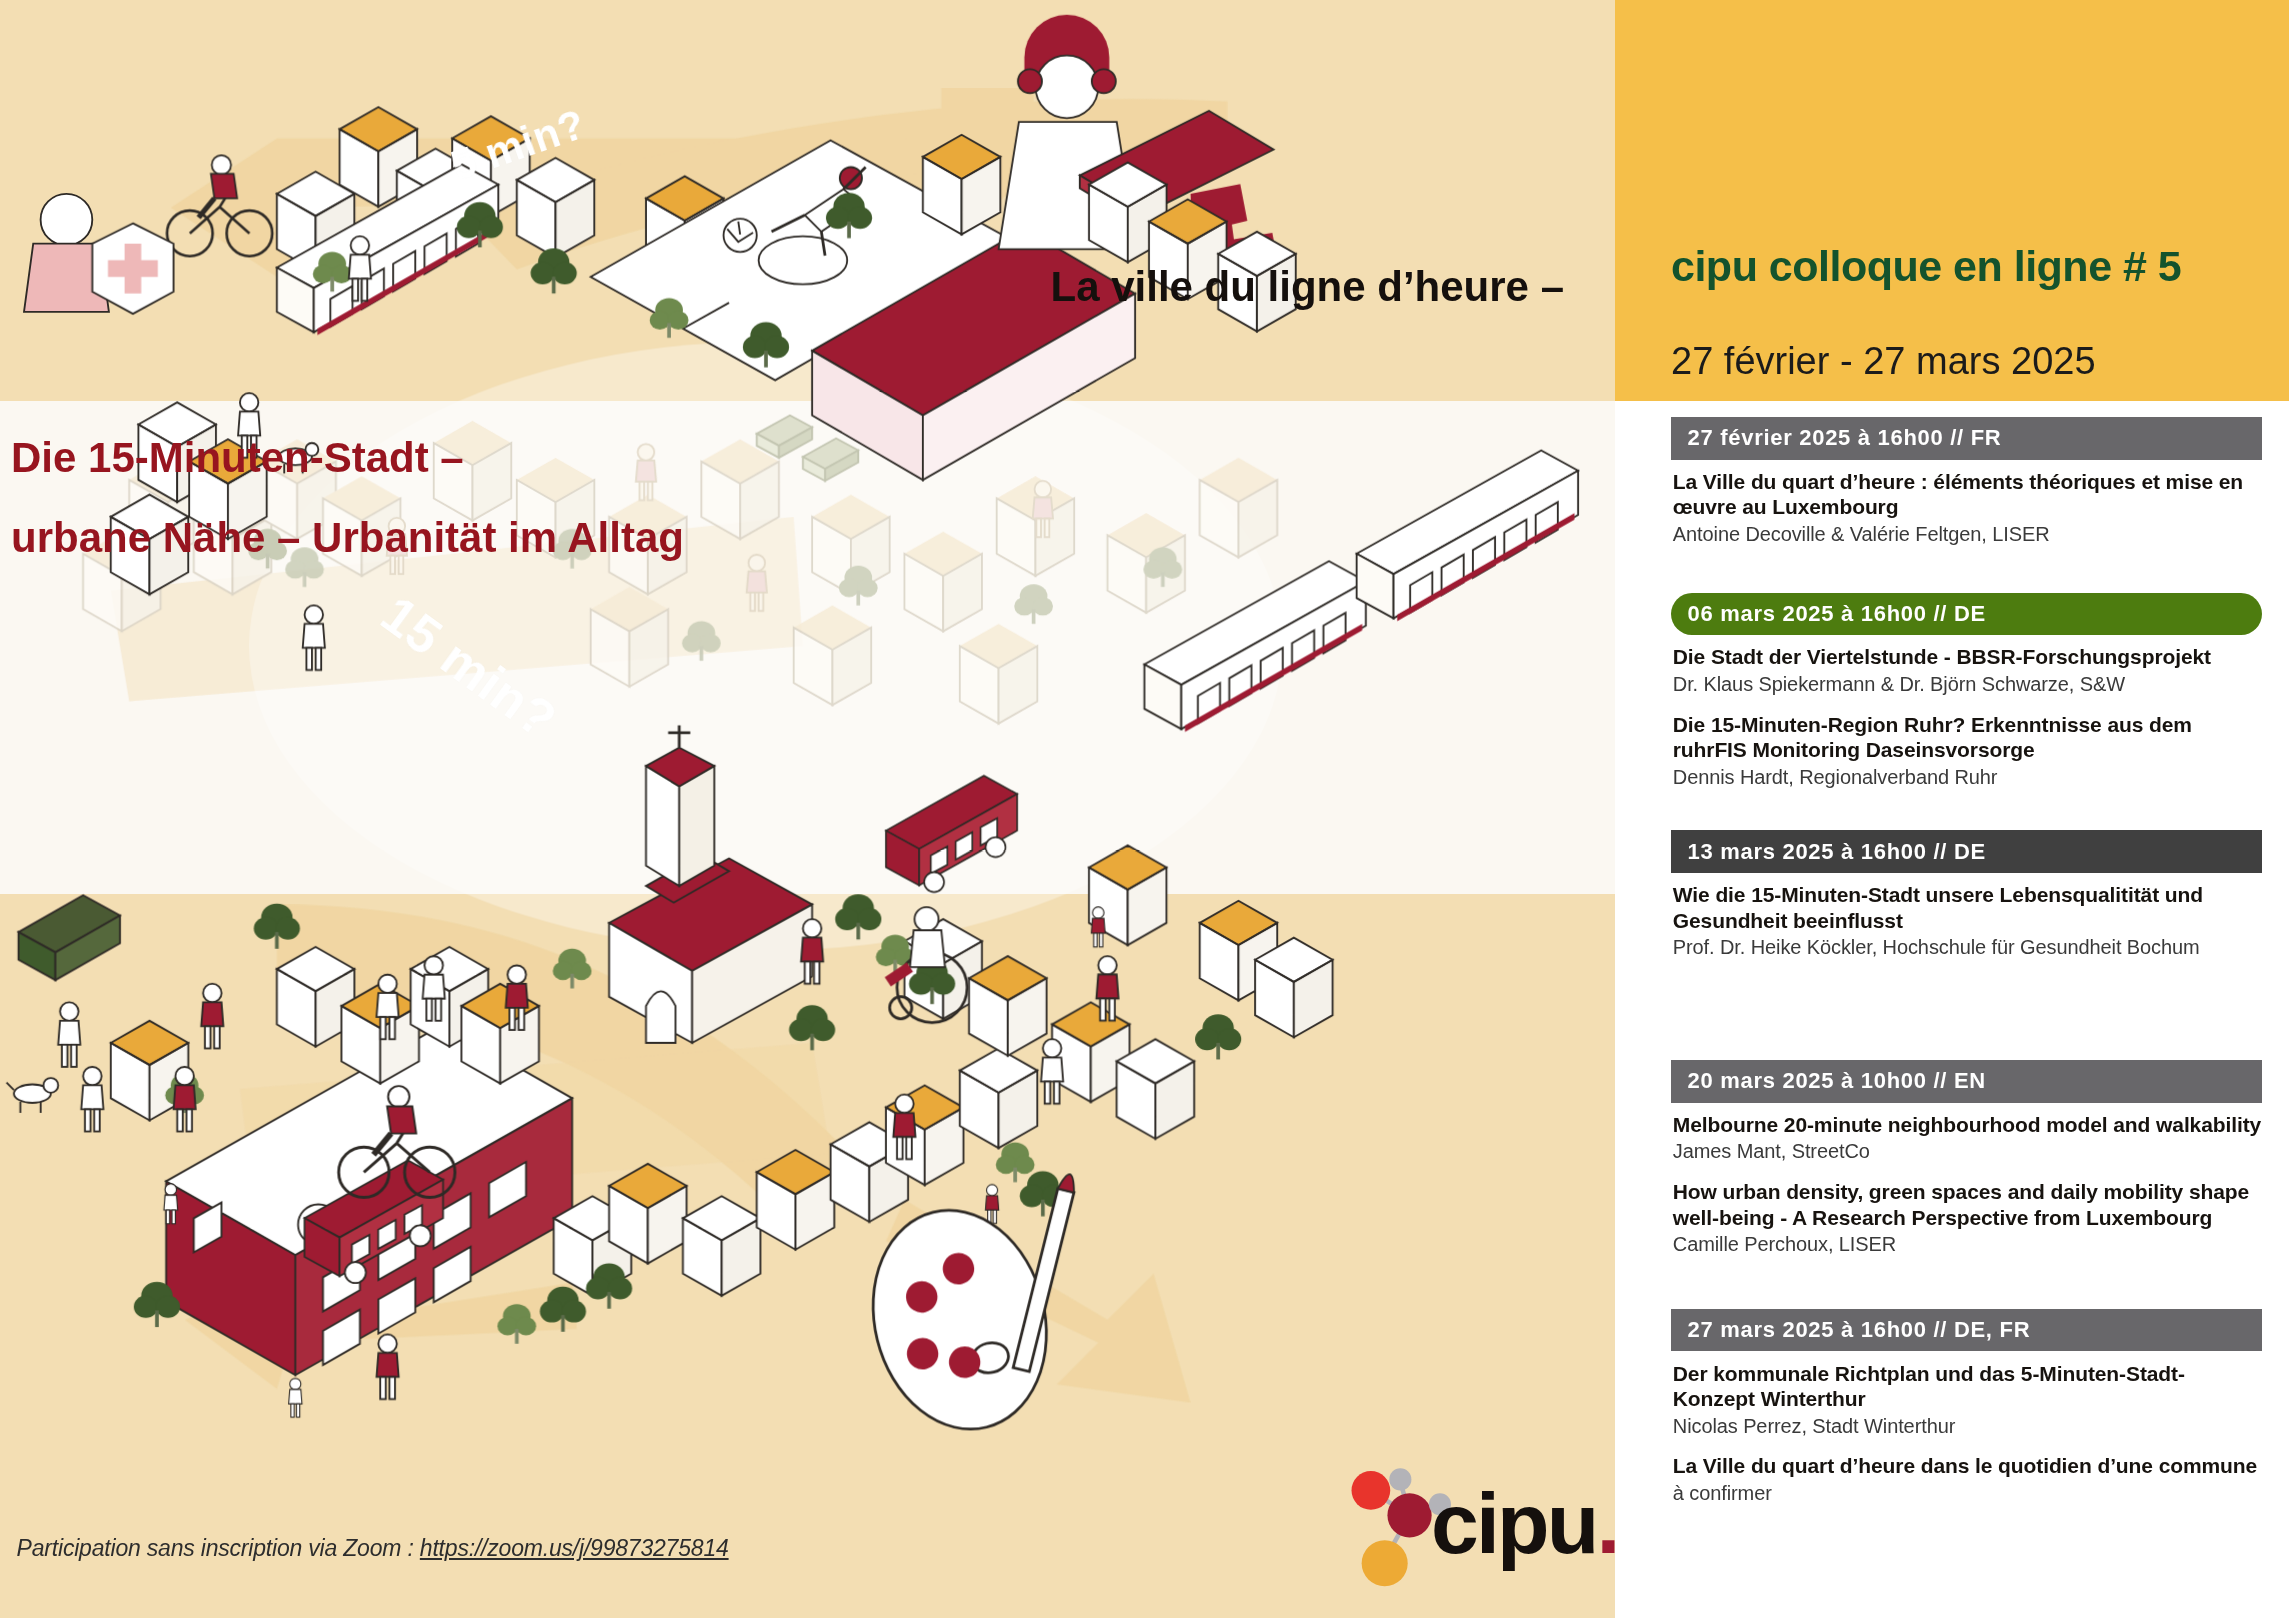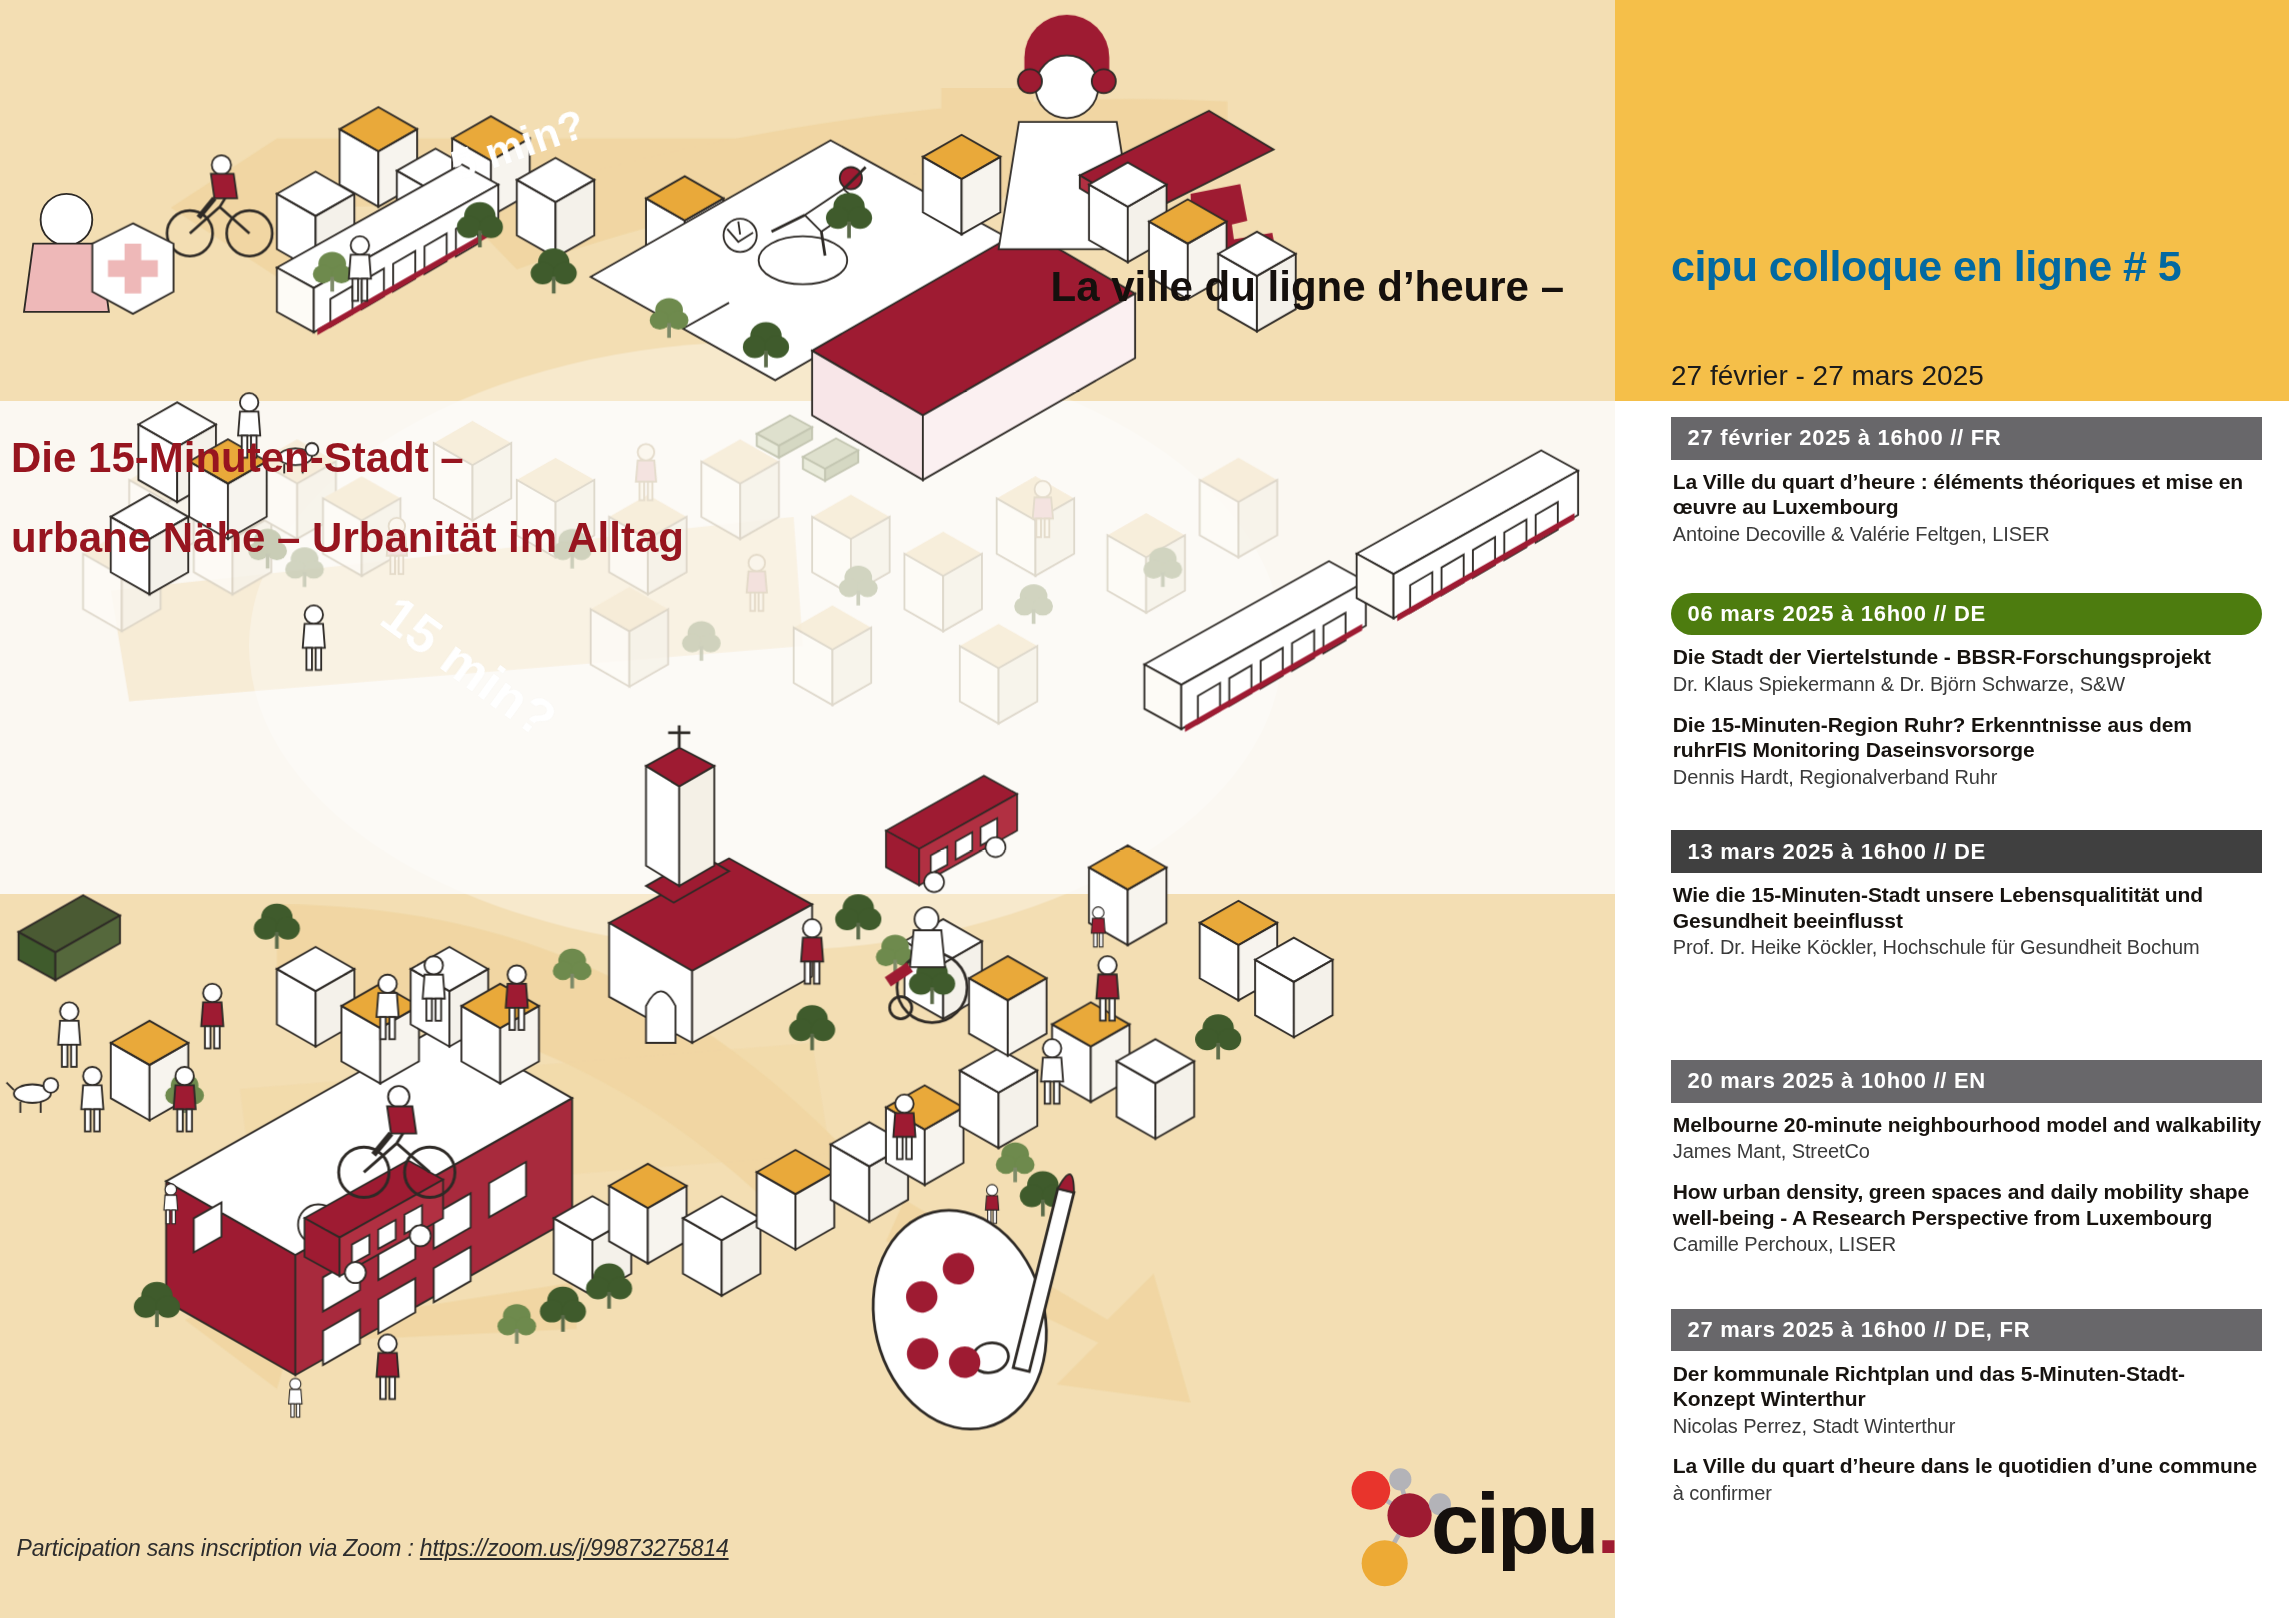--- a/index.html
+++ b/index.html
@@ -68,28 +68,28 @@
   #right-col{
     position:absolute; left:1615px; top:0;
     width:675px; height:1619px; background:#ffffff;
   }
   #header-block{
     position:absolute; left:0; top:0; width:675px; height:401px;
     background:#F5BF49;
   }
   #header-title{
     position:absolute; left:56px; top:242px;
-    font-size:43px; font-weight:700; color:#0369a1;
+    font-size:43px; font-weight:700; color:#14532d;
     letter-spacing:-0.5px; white-space:nowrap;
     font-family:"Liberation Sans", sans-serif;
     text-align:right;
   }
   #header-date{
-    position:absolute; left:56px; top:360px;
-    font-size:28px; font-weight:400; color:#1b1b1b;
+    position:absolute; left:56px; top:340px;
+    font-size:38px; font-weight:400; color:#1b1b1b;
     white-space:nowrap; font-family:"Liberation Sans", sans-serif;
   }
 
   
   #programme{ position:absolute; left:56px; top:417px; width:591px; }
   .session{ margin-bottom:0; }
   .session-bar{
     background:#68676A; color:#ffffff;
     font-size:22px; font-weight:700; letter-spacing:0.7px;
     padding:8.3px 0 8.3px 16.6px; white-space:nowrap;

